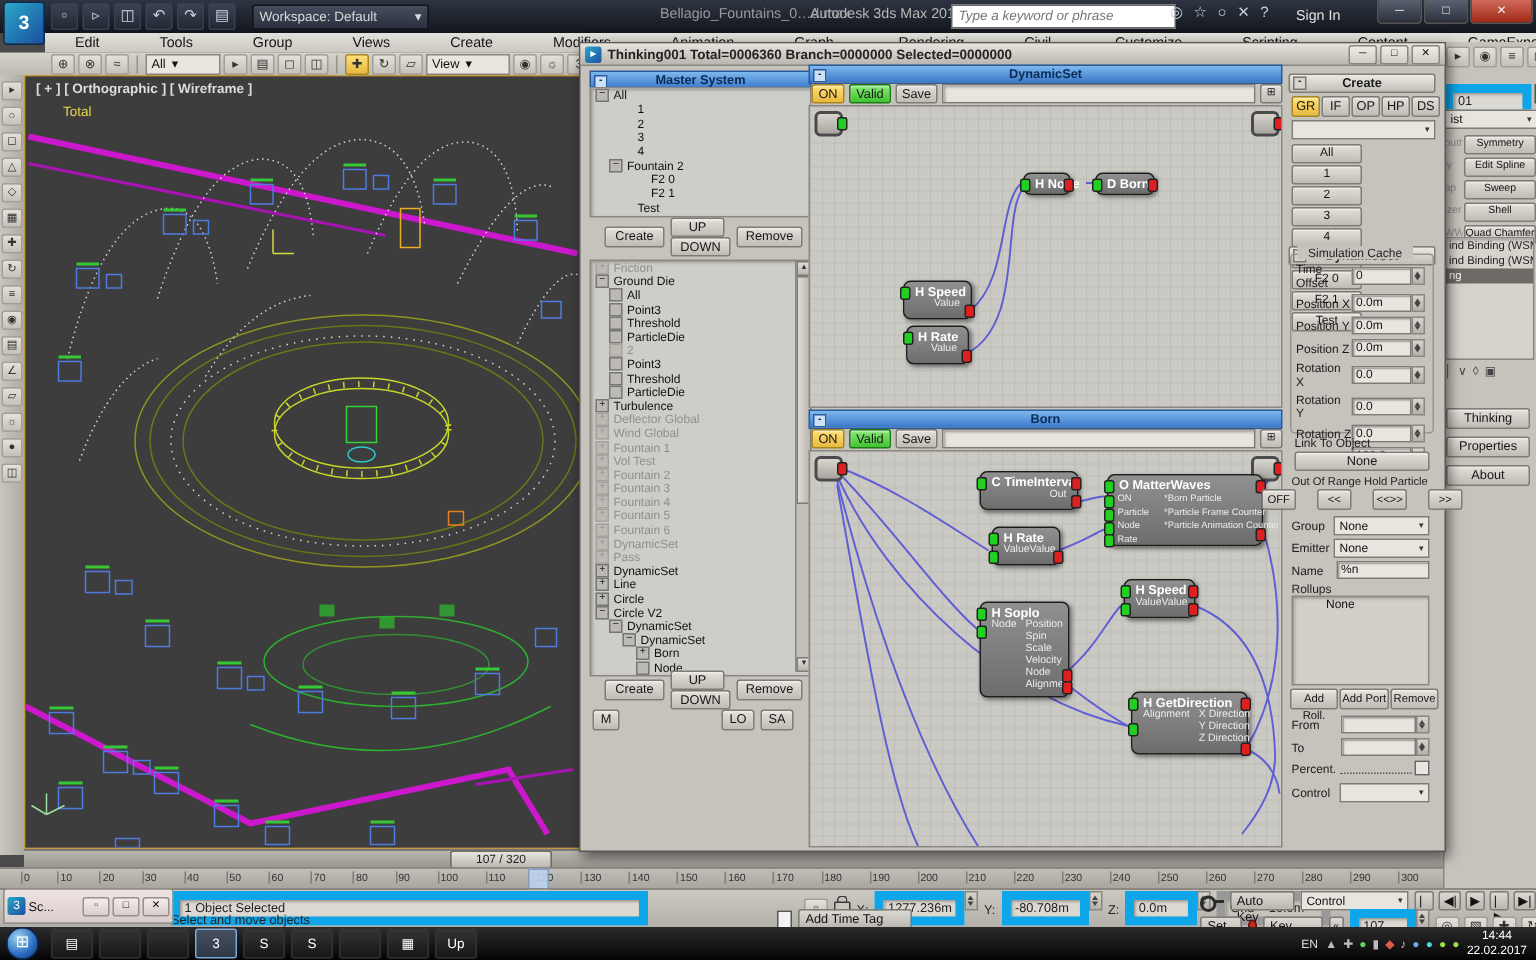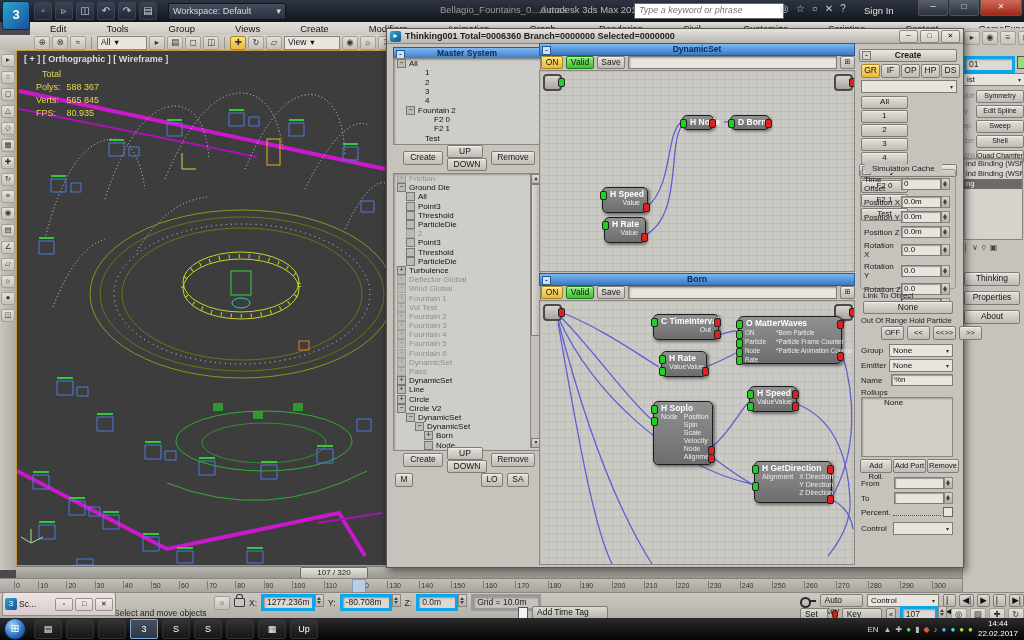--- a/index.html
+++ b/index.html
@@ -45,21 +45,21 @@
   
   .tslider{left:16px;top:566px;width:946px;height:12px;background:linear-gradient(#b9b6af,#98958e);border-top:1px solid #777}
   .thandle{left:300px;top:567px;width:66px;height:10px;background:linear-gradient(#e8e5de,#bcb9b2);border:1px solid #6f6c66;
     border-radius:2px;font-size:8px;text-align:center;line-height:9px;color:#222}
   .ruler{left:0;top:578px;width:1024px;height:14px;background:linear-gradient(#c3c0b9,#a8a59e);border-top:1px solid #8a8781;display:flex;justify-content:space-between;padding:0 14px;box-sizing:border-box}
   .ruler .tick{font-size:7px;color:#333;border-left:1px solid #7e7b75;padding-left:1px;height:8px;margin-top:2px;line-height:9px}
   .rmarker{left:352px;top:579px;width:12px;height:12px;background:#bdd2ea;border:1px solid #7e9cc0;opacity:.9}
   
   .sbar{left:0;top:592px;width:1024px;height:26px;background:linear-gradient(#ccc9c2,#b2afa8);border-top:1px solid #8a8781}
   .srow{position:absolute;display:flex;align-items:center;gap:4px}
-  .sfield{background:#dcd9d2;border:3px solid #0ea5e9;box-shadow:inset 1px 1px 2px #979289;height:11px;line-height:11px;font-size:8.5px;padding:0 3px;color:#222}
+  .sfield{background:#dcd9d2;border:6px solid #0ea5e9;box-shadow:inset 1px 1px 2px #979289;height:11px;line-height:11px;font-size:8.5px;padding:0 3px;color:#222}
   .sbtn{background:linear-gradient(#dcd9d2,#bab7b0);border:1px solid #7f7c76;border-radius:2px;height:11px;line-height:11px;font-size:8.5px;padding:0 4px}
   .slabel{font-size:8.5px;color:#222}
   .spinbox{display:flex}
   .spinud{width:7px;height:11px;border:1px solid #8a8781;background:linear-gradient(#d8d5ce,#b5b2ab);position:relative}
   .spinud::before,.spinud::after{content:"";position:absolute;left:1px;border-left:2px solid transparent;border-right:2px solid transparent}
   .spinud::before{top:2px;border-bottom:3px solid #444}
   .spinud::after{bottom:2px;border-top:3px solid #444}
   .lockico{width:9px;height:7px;border:1px solid #3a3a3a;border-radius:1px;position:relative;background:#c9c6bf}
   .lockico::before{content:"";position:absolute;top:-5px;left:1px;width:5px;height:4px;border:1px solid #3a3a3a;border-bottom:none;border-radius:3px 3px 0 0}
   .keyico{width:16px;height:8px;position:relative}
@@ -314,40 +314,20 @@
   <div class="ab vplabel">[ + ] [ Orthographic ] [ Wireframe ]</div>
   <div class="ab vstats">
     <table>
       <tbody>
           <tr>
             <td></td>
             <td>Total</td>
           </tr>
     </tbody>
       </table>
-    <table>
-      <tbody>
-          <tr>
-            <td>Polys:</td>
-            <td>588 367</td>
-          </tr>
-    </tbody>
-        <tbody>
-          <tr>
-            <td>Verts:</td>
-            <td>565 845</td>
-          </tr>
-    </tbody>
-        <tbody>
-          <tr>
-            <td>FPS:</td>
-            <td>80.935</td>
-          </tr>
-    </tbody>
-      </table>
   </div>
 
   <div class="ab tslider"></div>
   <div class="ab thandle">107 / 320</div>
   <div class="ab ruler">
 
   <span class="tick">0</span>
       <span class="tick">10</span>
       <span class="tick">20</span>
       <span class="tick">30</span>
@@ -378,20 +358,21 @@
       <span class="tick">280</span>
       <span class="tick">290</span>
       <span class="tick">300</span>
       <span class="tick">310</span>
       <span class="tick">320</span>
     </div>
   <div class="ab rmarker"></div>
 
   <div class="ab sbar"></div>
   <div class="srow" style="left:114px;top:594px">
+    <span class="sfield" style="width:300px">1 Object Selected</span>
     <span style="width:96px"></span>
     <span class="ti" style="font-size:7px">☼</span>
     <span class="lockico"></span>
     <span class="slabel">X:</span>
     <span class="spinbox">
         <span class="sfield" style="width:42px">1277.236m</span>
         <span class="spinud"></span>
       </span>
     <span class="slabel">Y:</span>
     <span class="spinbox">
@@ -993,21 +974,21 @@
       </span>
         <span class="prow" style="position:static;width:86px">
         <span class="pl">Scale</span>
         <span class="fld2">100.0</span>
         <span class="spinud" style="height:10px"></span>
       </span>
       </div>
     <div class="ab slabel" style="left:476px;top:262px;font-size:8px">Link To Object</div>
     <span class="ab btn" style="left:476px;top:272px;width:88px;height:11px;line-height:10px">None</span>
     <div class="ab slabel" style="left:474px;top:287px;font-size:7.5px;white-space:nowrap">Out Of Range Hold Particle</div>
-    <div class="ab" style="left:494px;top:297px;display:flex;gap:3px">
+    <div class="ab" style="left:454px;top:297px;display:flex;gap:14px">
 
     <span class="btn" style="width:21px;height:12px;line-height:11px;font-size:7.5px">OFF</span>
         <span class="btn" style="width:21px;height:12px;line-height:11px;font-size:7.5px">&lt;&lt;</span>
         <span class="btn" style="width:21px;height:12px;line-height:11px;font-size:7.5px">&lt;&lt;&gt;&gt;</span>
         <span class="btn" style="width:21px;height:12px;line-height:11px;font-size:7.5px">&gt;&gt;</span>
       </div>
     <div class="ab prow" style="left:474px;top:315px">
       <span class="pl">Group</span>
       <span class="dd" style="width:56px">
           <span>None</span>

